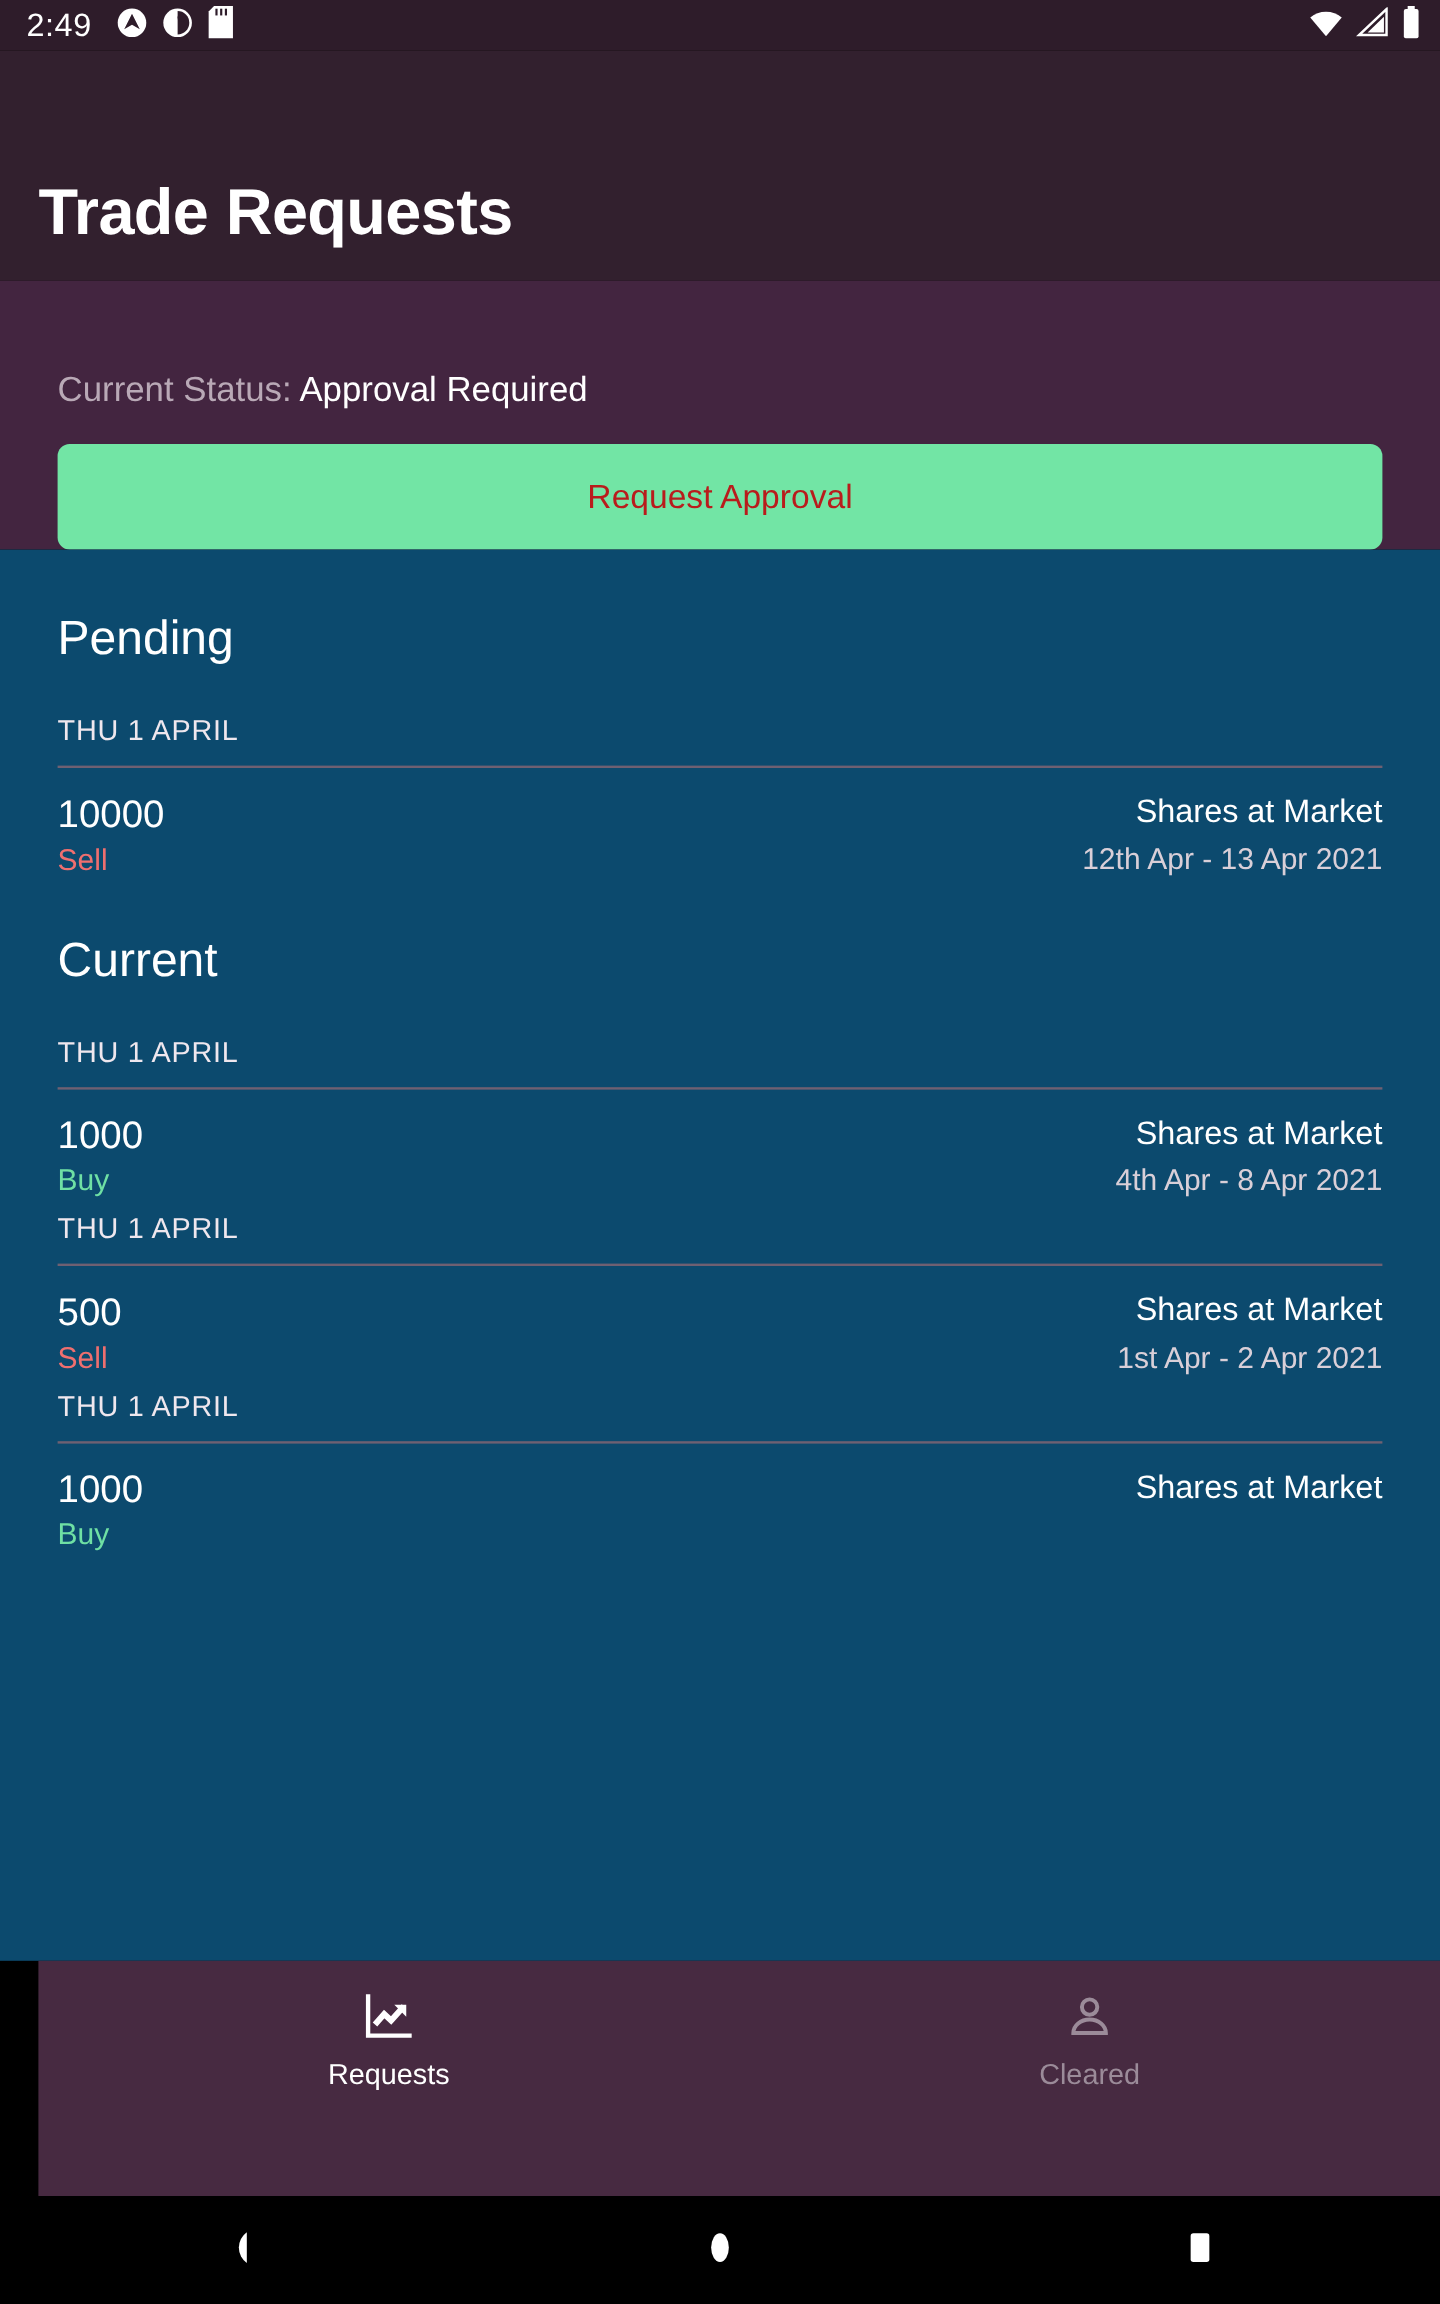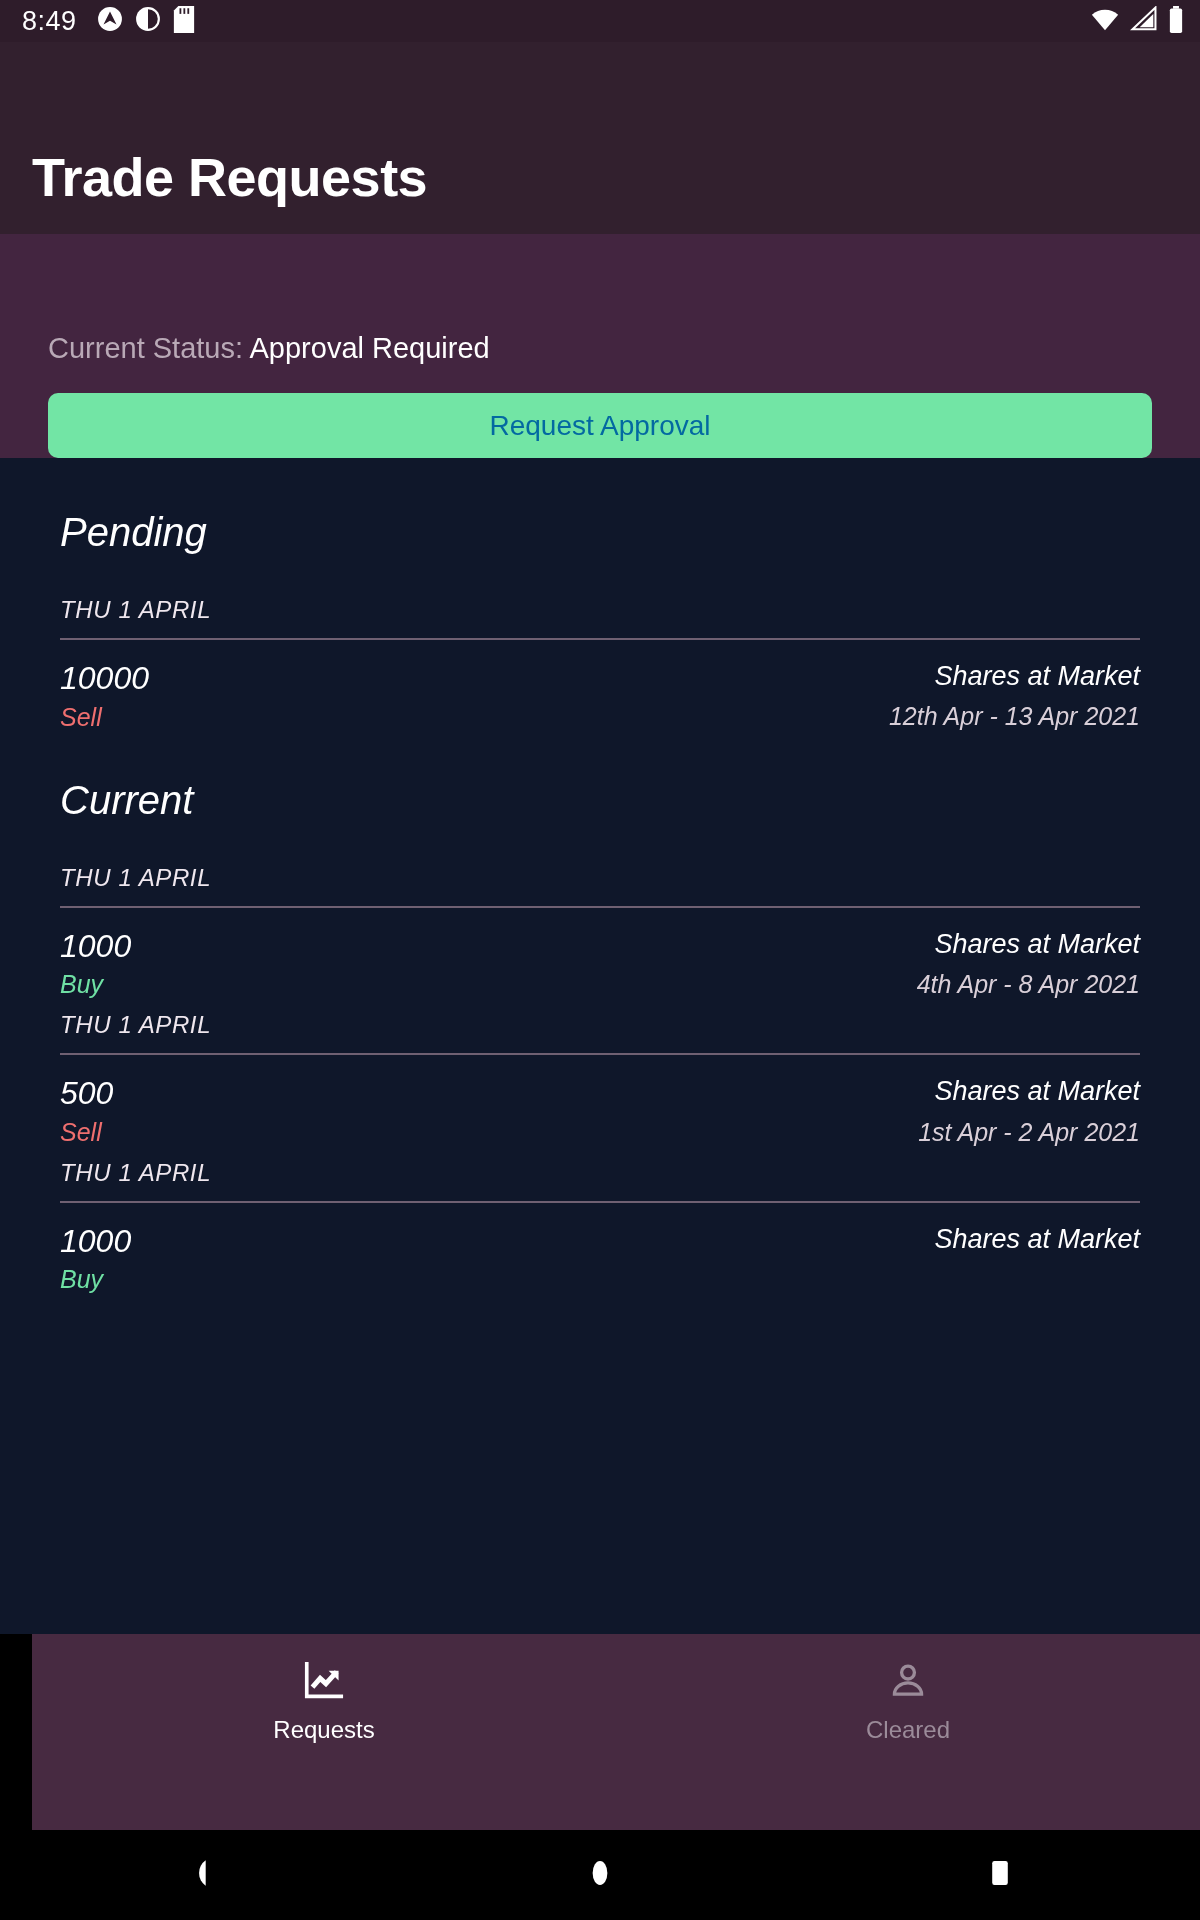--- a/index.html
+++ b/index.html
@@ -35,28 +35,28 @@
   
   .status-section {
     flex:0 0 224px; background:#432540;
     padding:0 48px; display:flex; flex-direction:column; justify-content:flex-end;
   }
   .status-line { font-size:29px; line-height:1; margin-bottom:30px; white-space:nowrap; }
   .status-label { color:#b9a9b6; }
   .status-value { color:#ffffff; }
   .approval-btn {
     background:#72e5a5; border:none; border-radius:10px;
-    height:65px; width:100%;
-    color:#0369a1; font-size:28px; font-family:"Liberation Sans", sans-serif;
+    height:88px; width:100%;
+    color:#b91c1c; font-size:28px; font-family:"Liberation Sans", sans-serif;
     cursor:pointer; display:flex; align-items:center; justify-content:center;
   }
 
   
   .list-section {
-    flex:1 1 auto; background:#0f172a; padding:0 60px; overflow:hidden; position:relative;font-style:italic;
+    flex:1 1 auto; background:#0c4a6e; padding:0 48px; overflow:hidden; position:relative;
   }
   .section-title {
     color:#ffffff; font-size:40px; font-weight:400; line-height:1;
   }
   .sec-pending { padding-top:54px; }
   .sec-cleared { padding-top:50px; }
 
   .day-label {
     color:#efe7ee; font-size:24px; letter-spacing:0.6px; line-height:1;
     padding-top:0;
@@ -98,21 +98,21 @@
     display:flex; align-items:center; justify-content:space-around;
   }
   .sys-btn { width:33.333%; display:flex; align-items:center; justify-content:center; cursor:pointer; }
 </style>
 </head>
 <body>
 
 <div class="phone">
 
   <div class="statusbar">
-    <span class="sb-time">8:49</span>
+    <span class="sb-time">2:49</span>
     <span class="sb-left-icons">
       <span class="sb-ic">
         <svg width="26" height="26" viewBox="0 0 24 24">
             <circle cx="12" cy="12" r="11" fill="#fff"></circle>
             <path d="M12 5 L18 17 L12 13.5 L6 17 Z" fill="#2e1c2a"></path>
           </svg>
       </span>
       <span class="sb-ic">
         <svg width="26" height="26" viewBox="0 0 24 24">
             <circle cx="12" cy="12" r="11" fill="#fff"></circle>

